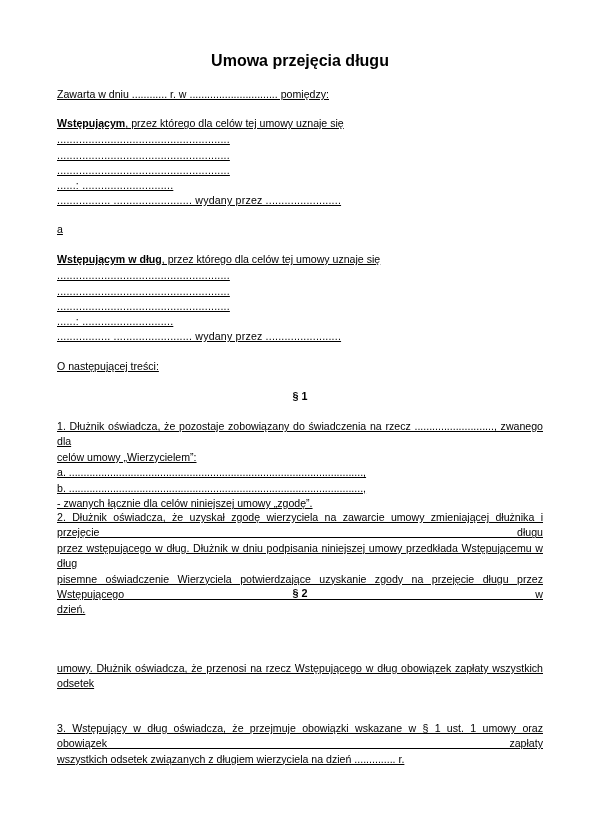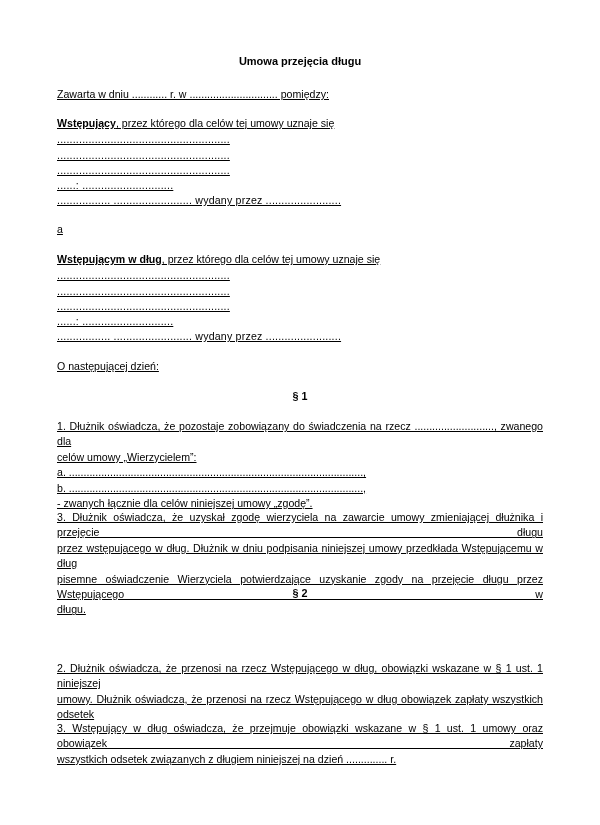--- a/index.html
+++ b/index.html
@@ -25,21 +25,21 @@
       height: 825px;
       background: #ffffff;
     }
     .title {
       position: absolute;
       top: 53px;
       left: 0;
       width: 600px;
       text-align: center;
       font-weight: bold;
-      font-size: 11px;
+      font-size: 16px;
       line-height: 16px;
     }
     .par-heading {
       position: absolute;
       left: 0;
       width: 600px;
       text-align: center;
       font-weight: bold;
       font-size: 10.8px;
     }
@@ -74,64 +74,63 @@
 </head>
 <body>
 
 <div class="page">
 
   <div class="title">Umowa przejęcia długu</div>
 
   <div class="line" style="top:87px;">Zawarta w dniu ............ r. w .............................. pomiędzy:</div>
 
   <div class="line" style="top:116px;">
-    <span class="bold">Wstępujący</span><span>, przez którego dla celów tej umowy uznaje się</span>
+    <span class="bold">Wstępującym</span><span>, przez którego dla celów tej umowy uznaje się</span>
   </div>
   <div class="line dots" style="top:132px;">.......................................................</div>
   <div class="line dots" style="top:148px;">.......................................................</div>
   <div class="line dots" style="top:163px;">.......................................................</div>
   <div class="line dots" style="top:178px;">......: .............................</div>
   <div class="line dots" style="top:193px;">................. ......................... wydany przez ........................</div>
 
   <div class="line" style="top:222px;">a</div>
 
   <div class="line" style="top:252px;text-align:right;">
     <span class="bold">Wstępującym w dług</span><span>, przez którego dla celów tej umowy uznaje się</span>
   </div>
   <div class="line dots" style="top:268px;">.......................................................</div>
   <div class="line dots" style="top:284px;">.......................................................</div>
   <div class="line dots" style="top:299px;">.......................................................</div>
   <div class="line dots" style="top:314px;">......: .............................</div>
   <div class="line dots" style="top:329px;">................. ......................... wydany przez ........................</div>
 
-  <div class="line" style="top:359px;">O następującej dzień:</div>
+  <div class="line" style="top:359px;">O następującej treści:</div>
 
   <div class="par-heading" style="top:389px;">§ 1</div>
 
   <div class="justify-block" style="top:419px;">
     <span class="jline">1. Dłużnik oświadcza, że pozostaje zobowiązany do świadczenia na rzecz ..........................., zwanego dla</span>
     <span class="jline last">celów umowy „Wierzycielem”:</span>
     <span class="jline last">a. ....................................................................................................,</span>
     <span class="jline last">b. ....................................................................................................,</span>
     <span class="jline last">- zwanych łącznie dla celów niniejszej umowy „zgodę”.</span>
   </div>
 
   <div class="justify-block" style="top:510px;">
-    <span class="jline">3. Dłużnik oświadcza, że uzyskał zgodę wierzyciela na zawarcie umowy zmieniającej dłużnika i przejęcie długu</span>
+    <span class="jline">2. Dłużnik oświadcza, że uzyskał zgodę wierzyciela na zawarcie umowy zmieniającej dłużnika i przejęcie długu</span>
     <span class="jline">przez wstępującego w dług. Dłużnik w dniu podpisania niniejszej umowy przedkłada Wstępującemu w dług</span>
     <span class="jline">pisemne oświadczenie Wierzyciela potwierdzające uzyskanie zgody na przejęcie długu przez Wstępującego w</span>
-    <span class="jline last">długu.</span>
+    <span class="jline last">dzień.</span>
   </div>
 
   <div class="par-heading" style="top:586px;">§ 2</div>
 
 
   <div class="justify-block" style="top:661px;">
-    <span class="jline">2. Dłużnik oświadcza, że przenosi na rzecz Wstępującego w dług, obowiązki wskazane w § 1 ust. 1 niniejszej</span>
     <span class="jline">umowy. Dłużnik oświadcza, że przenosi na rzecz Wstępującego w dług obowiązek zapłaty wszystkich odsetek</span>
   </div>
 
   <div class="justify-block" style="top:721px;">
     <span class="jline">3. Wstępujący w dług oświadcza, że przejmuje obowiązki wskazane w  § 1 ust. 1 umowy oraz obowiązek zapłaty</span>
-    <span class="jline last">wszystkich odsetek związanych z długiem niniejszej na dzień .............. r.</span>
+    <span class="jline last">wszystkich odsetek związanych z długiem wierzyciela na dzień .............. r.</span>
   </div>
 
 </div>
 
 </body></html>

